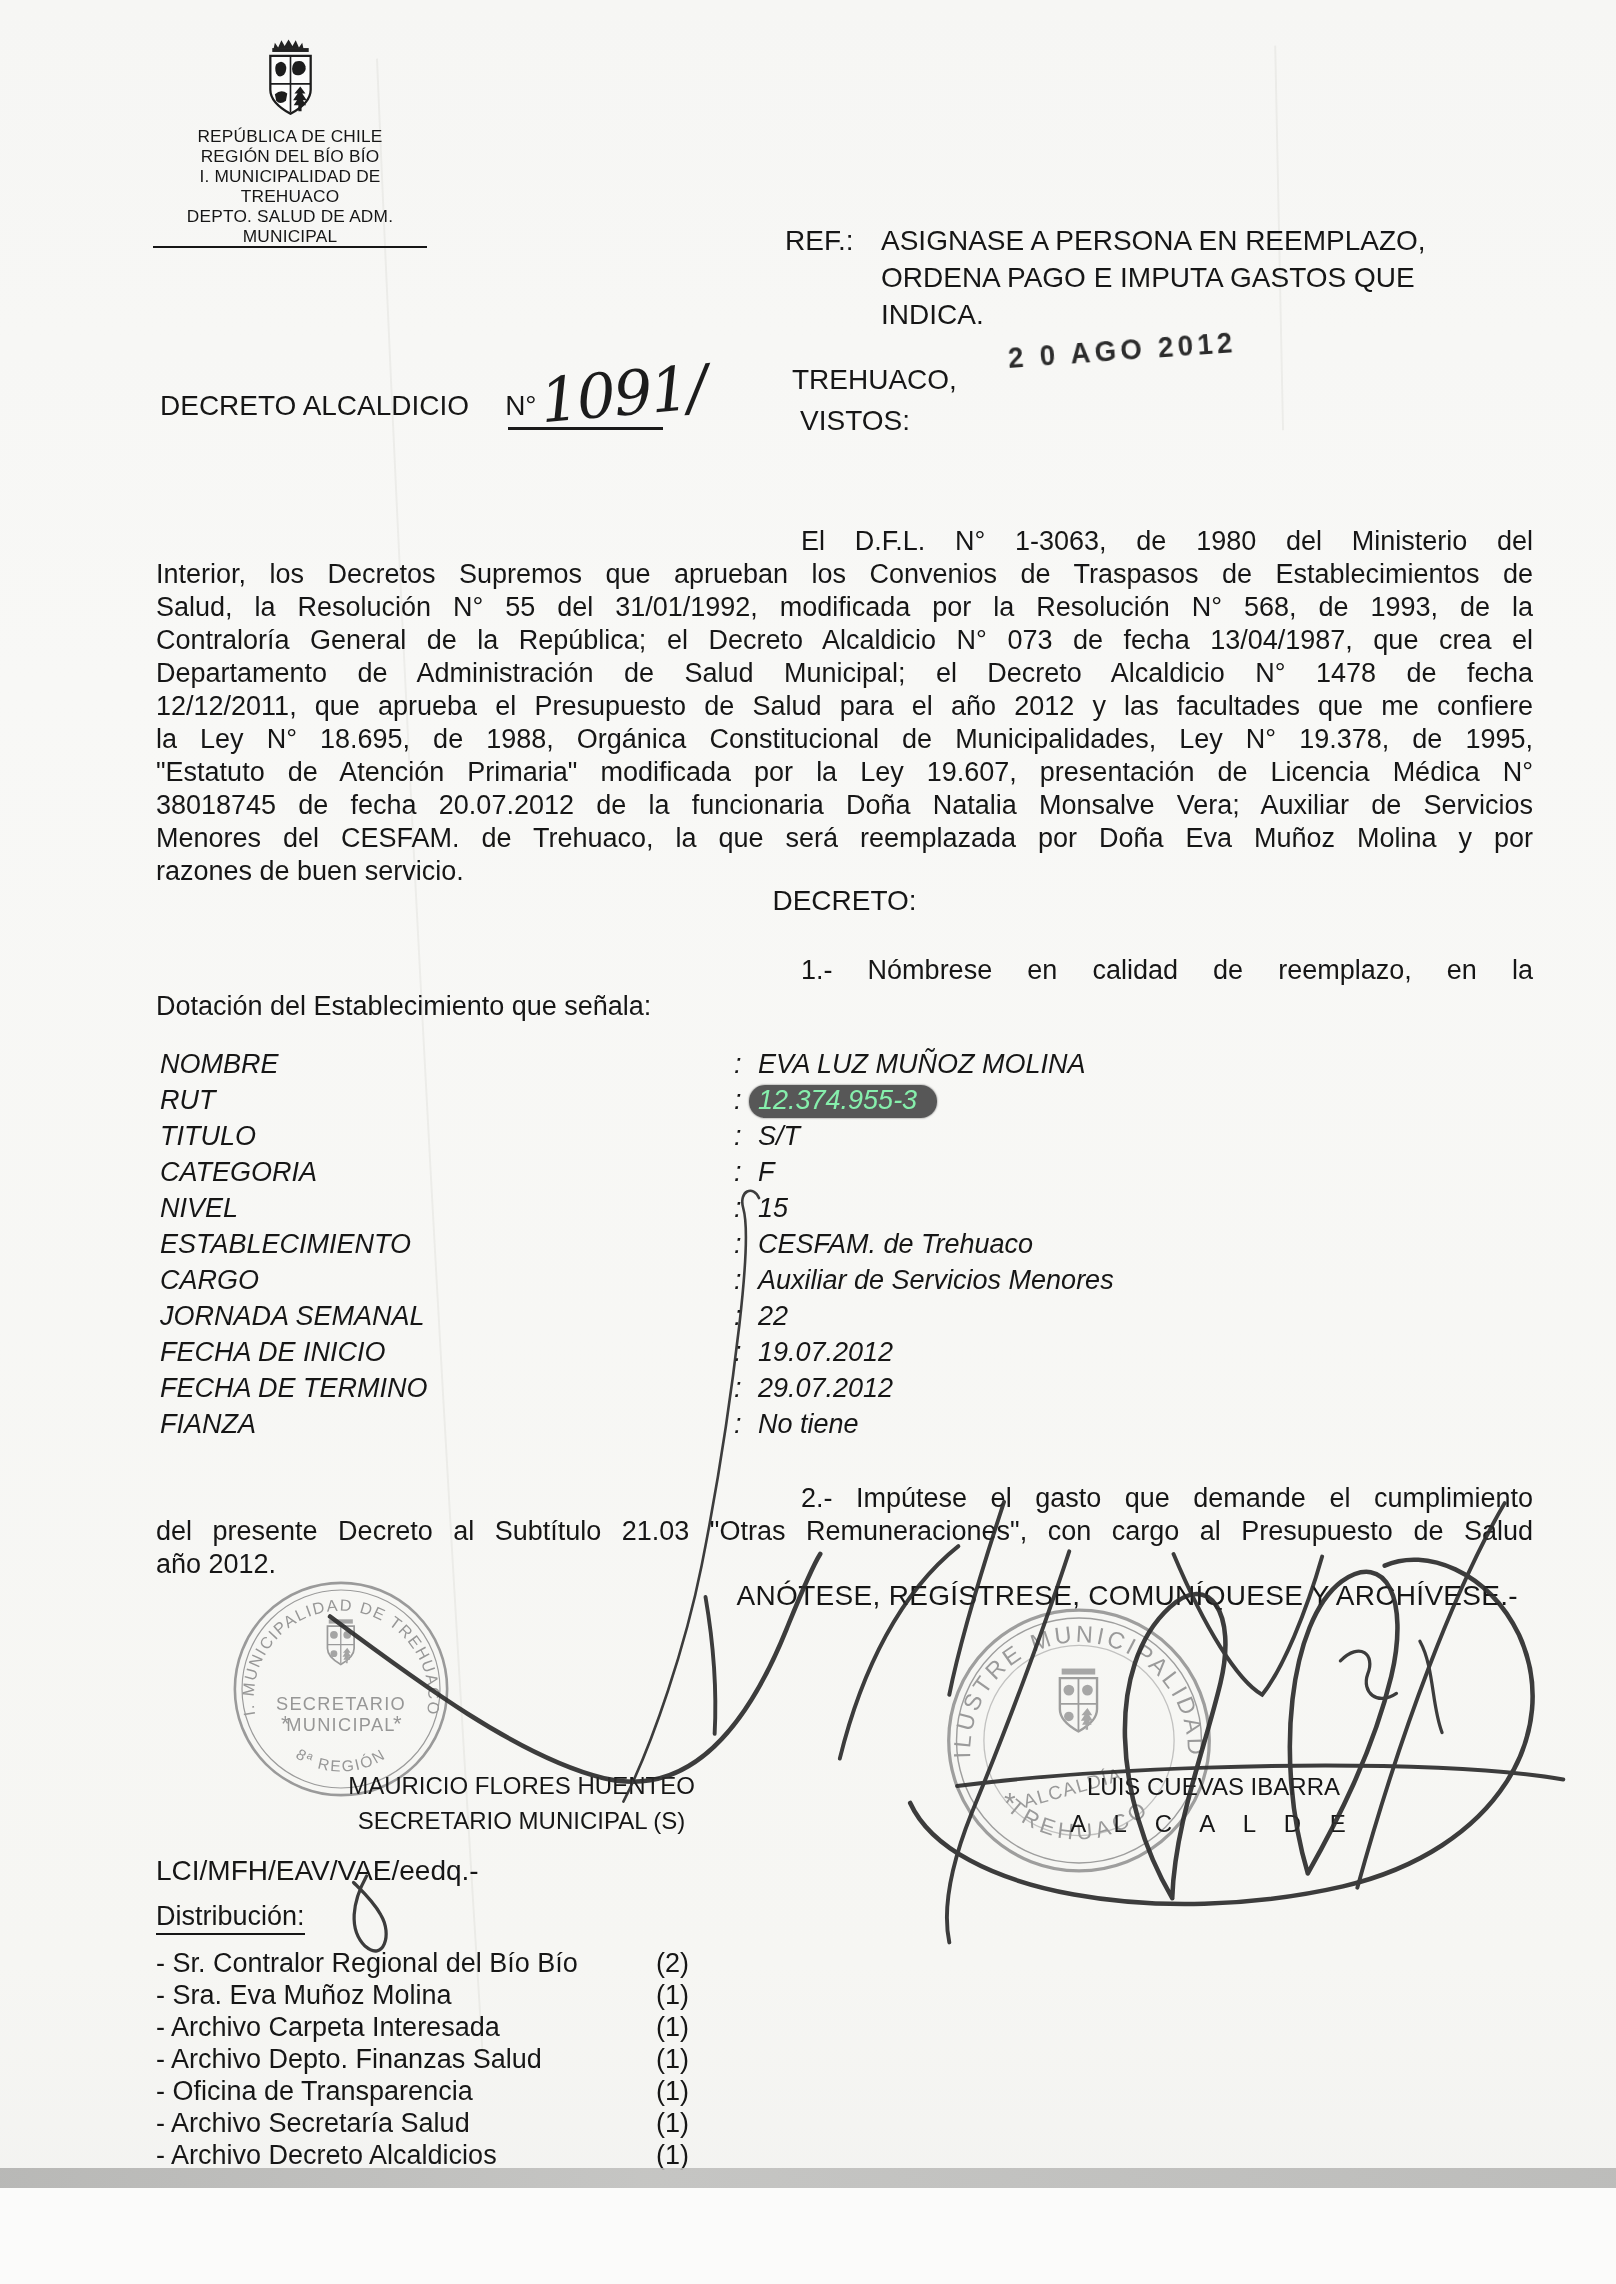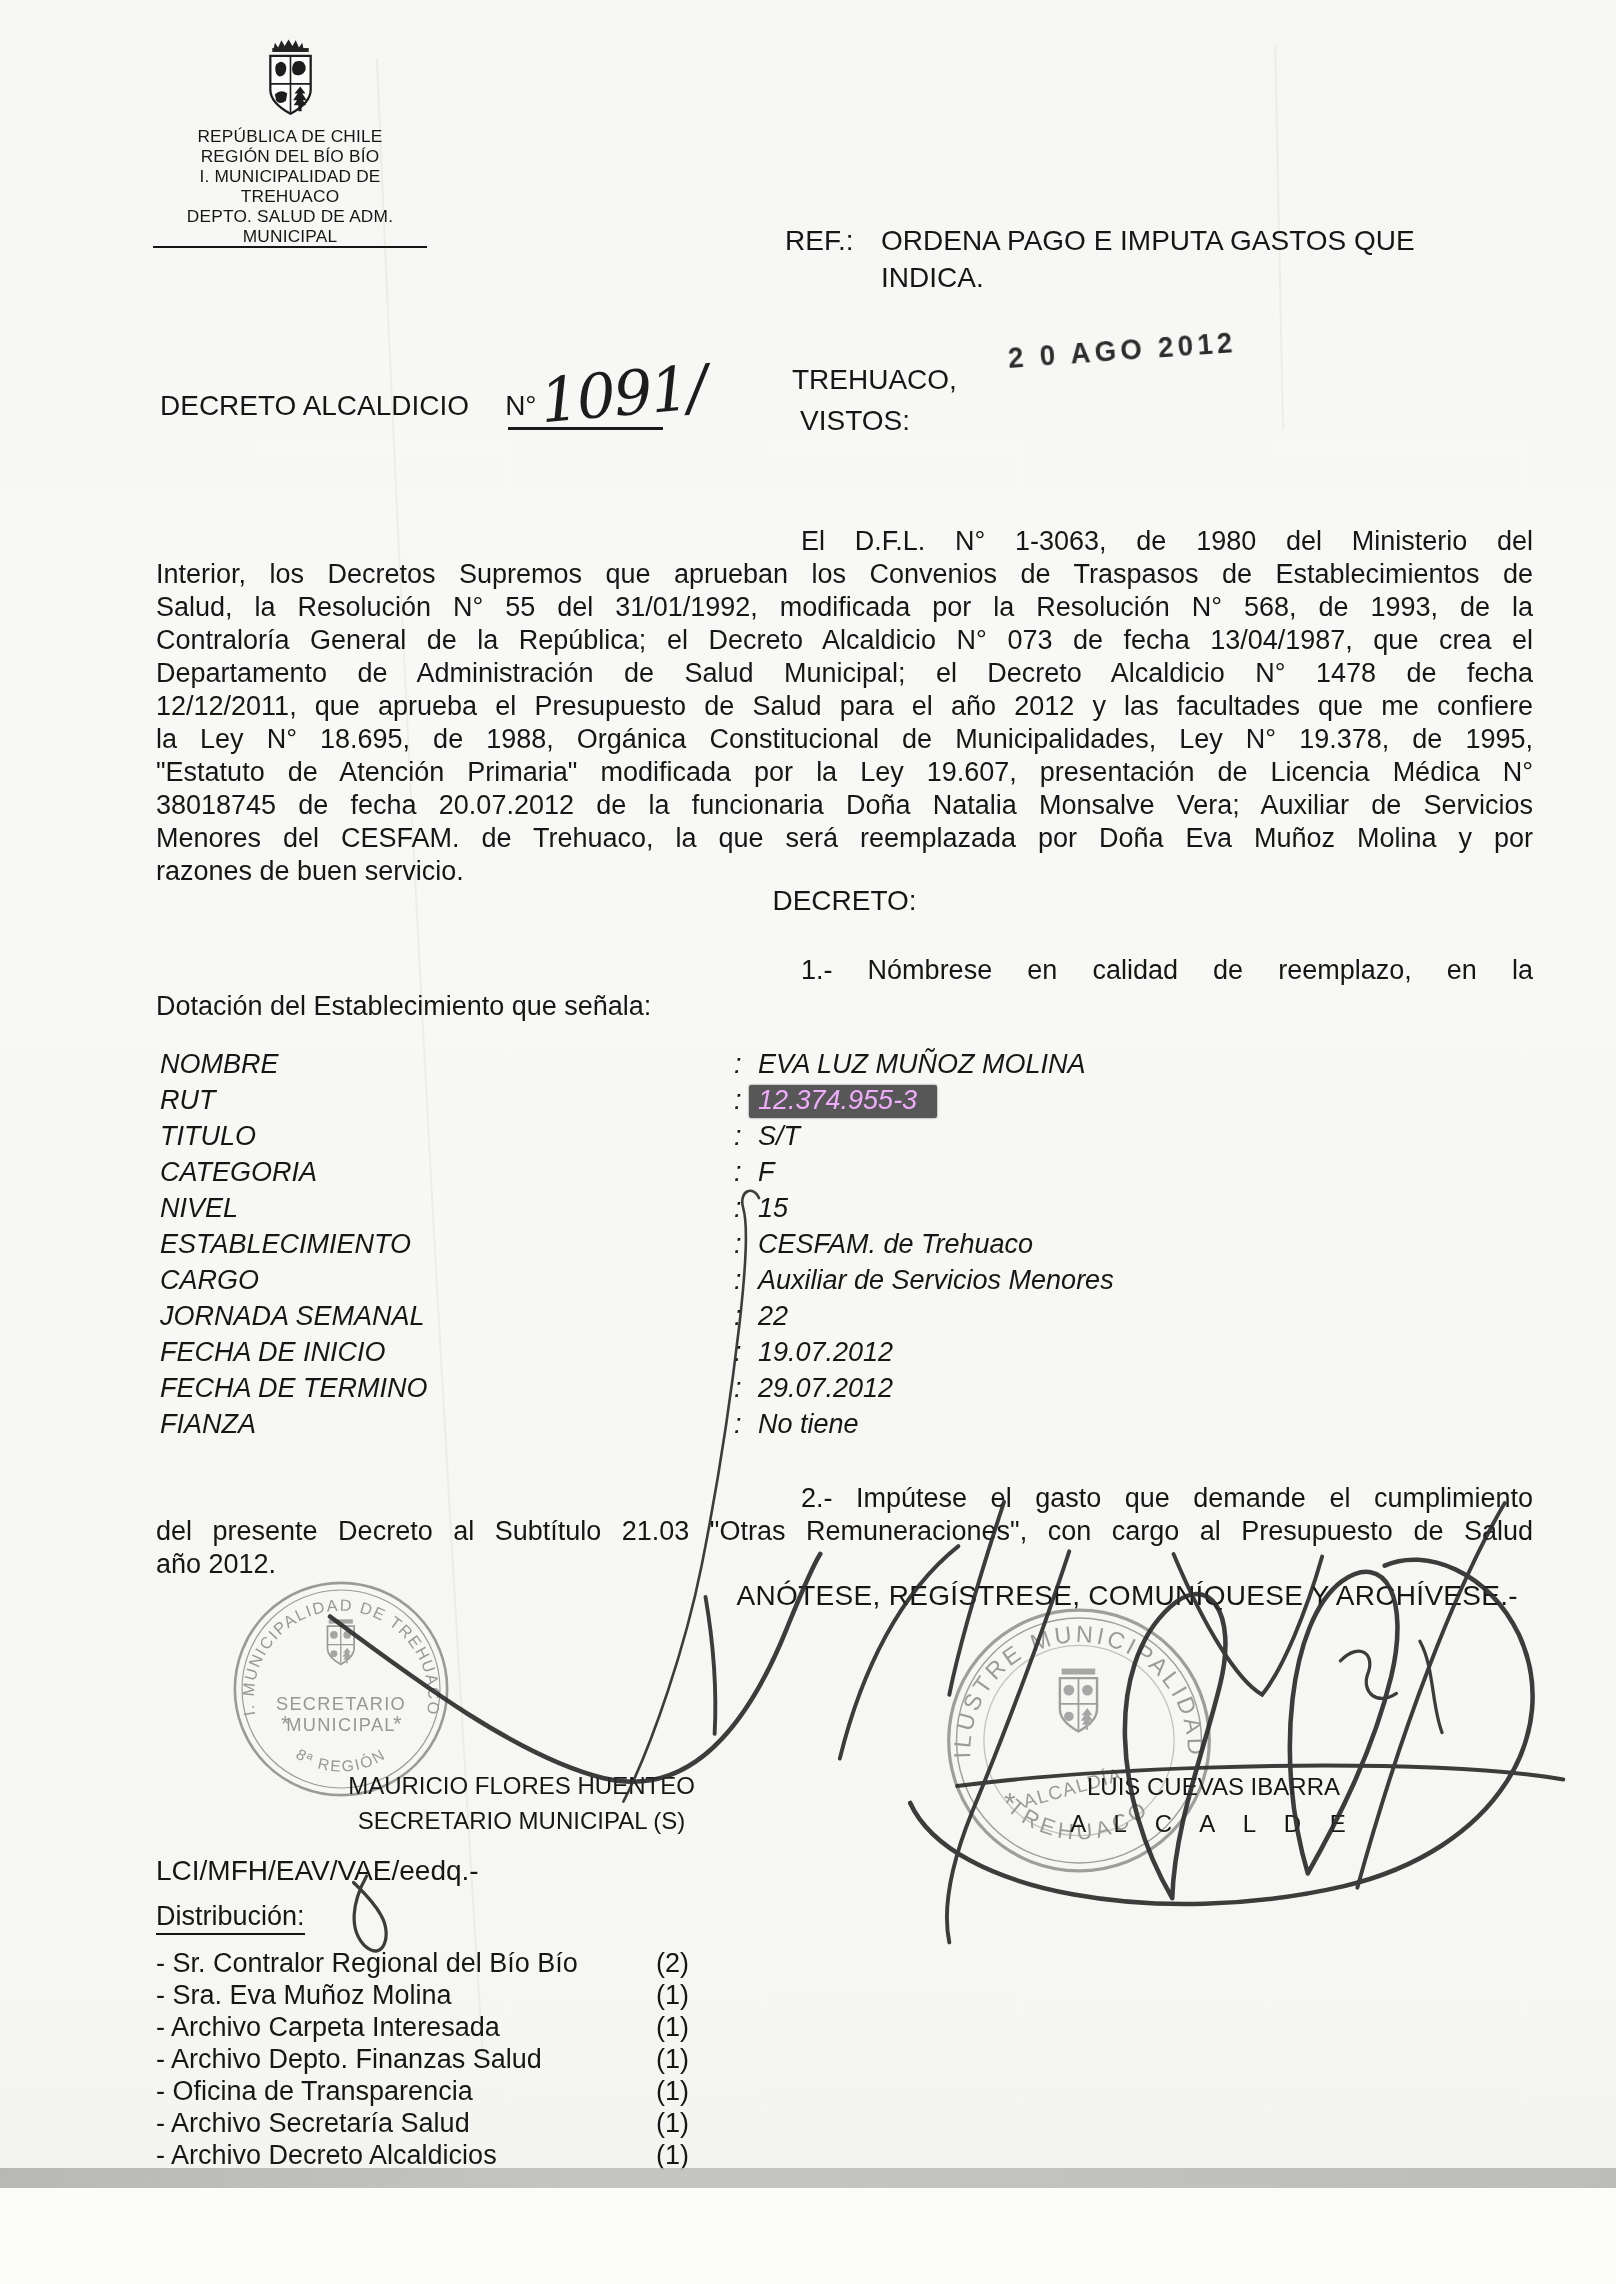--- a/index.html
+++ b/index.html
@@ -44,21 +44,21 @@
   .ind { padding-left:645px; }
   .vistos-body { left:156px; top:493px; line-height:33px;margin-top:32px; }
   .decreto-heading { left:156px; top:885px; width:1377px; text-align:center; font-size:28px; }
   .point1 { left:156px; top:952px; line-height:36px; }
   .point2 { left:156px; top:1482px; line-height:33px; }
 
   
   .appt { left:160px; top:1049px; width:1375px; font-size:27px; }
   .appt-row { display:grid; grid-template-columns:574px 24px 1fr; height:36px; align-items:baseline;font-style:italic; }
   .redacted {
-    background:#575757; color:#f0abfc; border-radius:2px;
+    background:#575757; color:#86efac; border-radius:16px;
     padding:0 19.6px 2.6px 9px; margin-left:-9px; box-shadow:0 0 2px #5c5c5c;
   }
 
   .closing { left:156px; top:1580px; width:1362px; text-align:right; font-size:28px; letter-spacing:0.3px; }
 
   
   .sig { text-align:center; font-size:24px; }
   .sig-left  { left:228px;  top:1768px; width:587px; line-height:35px; }
   .sig-right { left:920px; top:1768px; width:587px; line-height:37px; }
   .sig-right .sig-title { letter-spacing:11px; }
@@ -96,20 +96,21 @@
     </svg>
     <div class="lh-line">REPÚBLICA DE CHILE</div>
     <div class="lh-line">REGIÓN DEL BÍO BÍO</div>
     <div class="lh-line">I. MUNICIPALIDAD DE TREHUACO</div>
     <div class="lh-line"><span class="lh-underline">DEPTO. SALUD DE ADM. MUNICIPAL</span></div>
   </div>
 
   <div class="abs ref">
     <div class="ref-label">REF.:</div>
     <div>
+      <div>ASIGNASE A PERSONA EN REEMPLAZO,</div>
       <div>ORDENA PAGO E IMPUTA GASTOS QUE</div>
       <div>INDICA.</div>
     </div>
   </div>
 
   <div class="abs place">TREHUACO,</div>
   <div class="abs date-stamp">2 0 AGO 2012</div>
 
   <div class="abs decree-line">
     <span>DECRETO ALCALDICIO</span>

